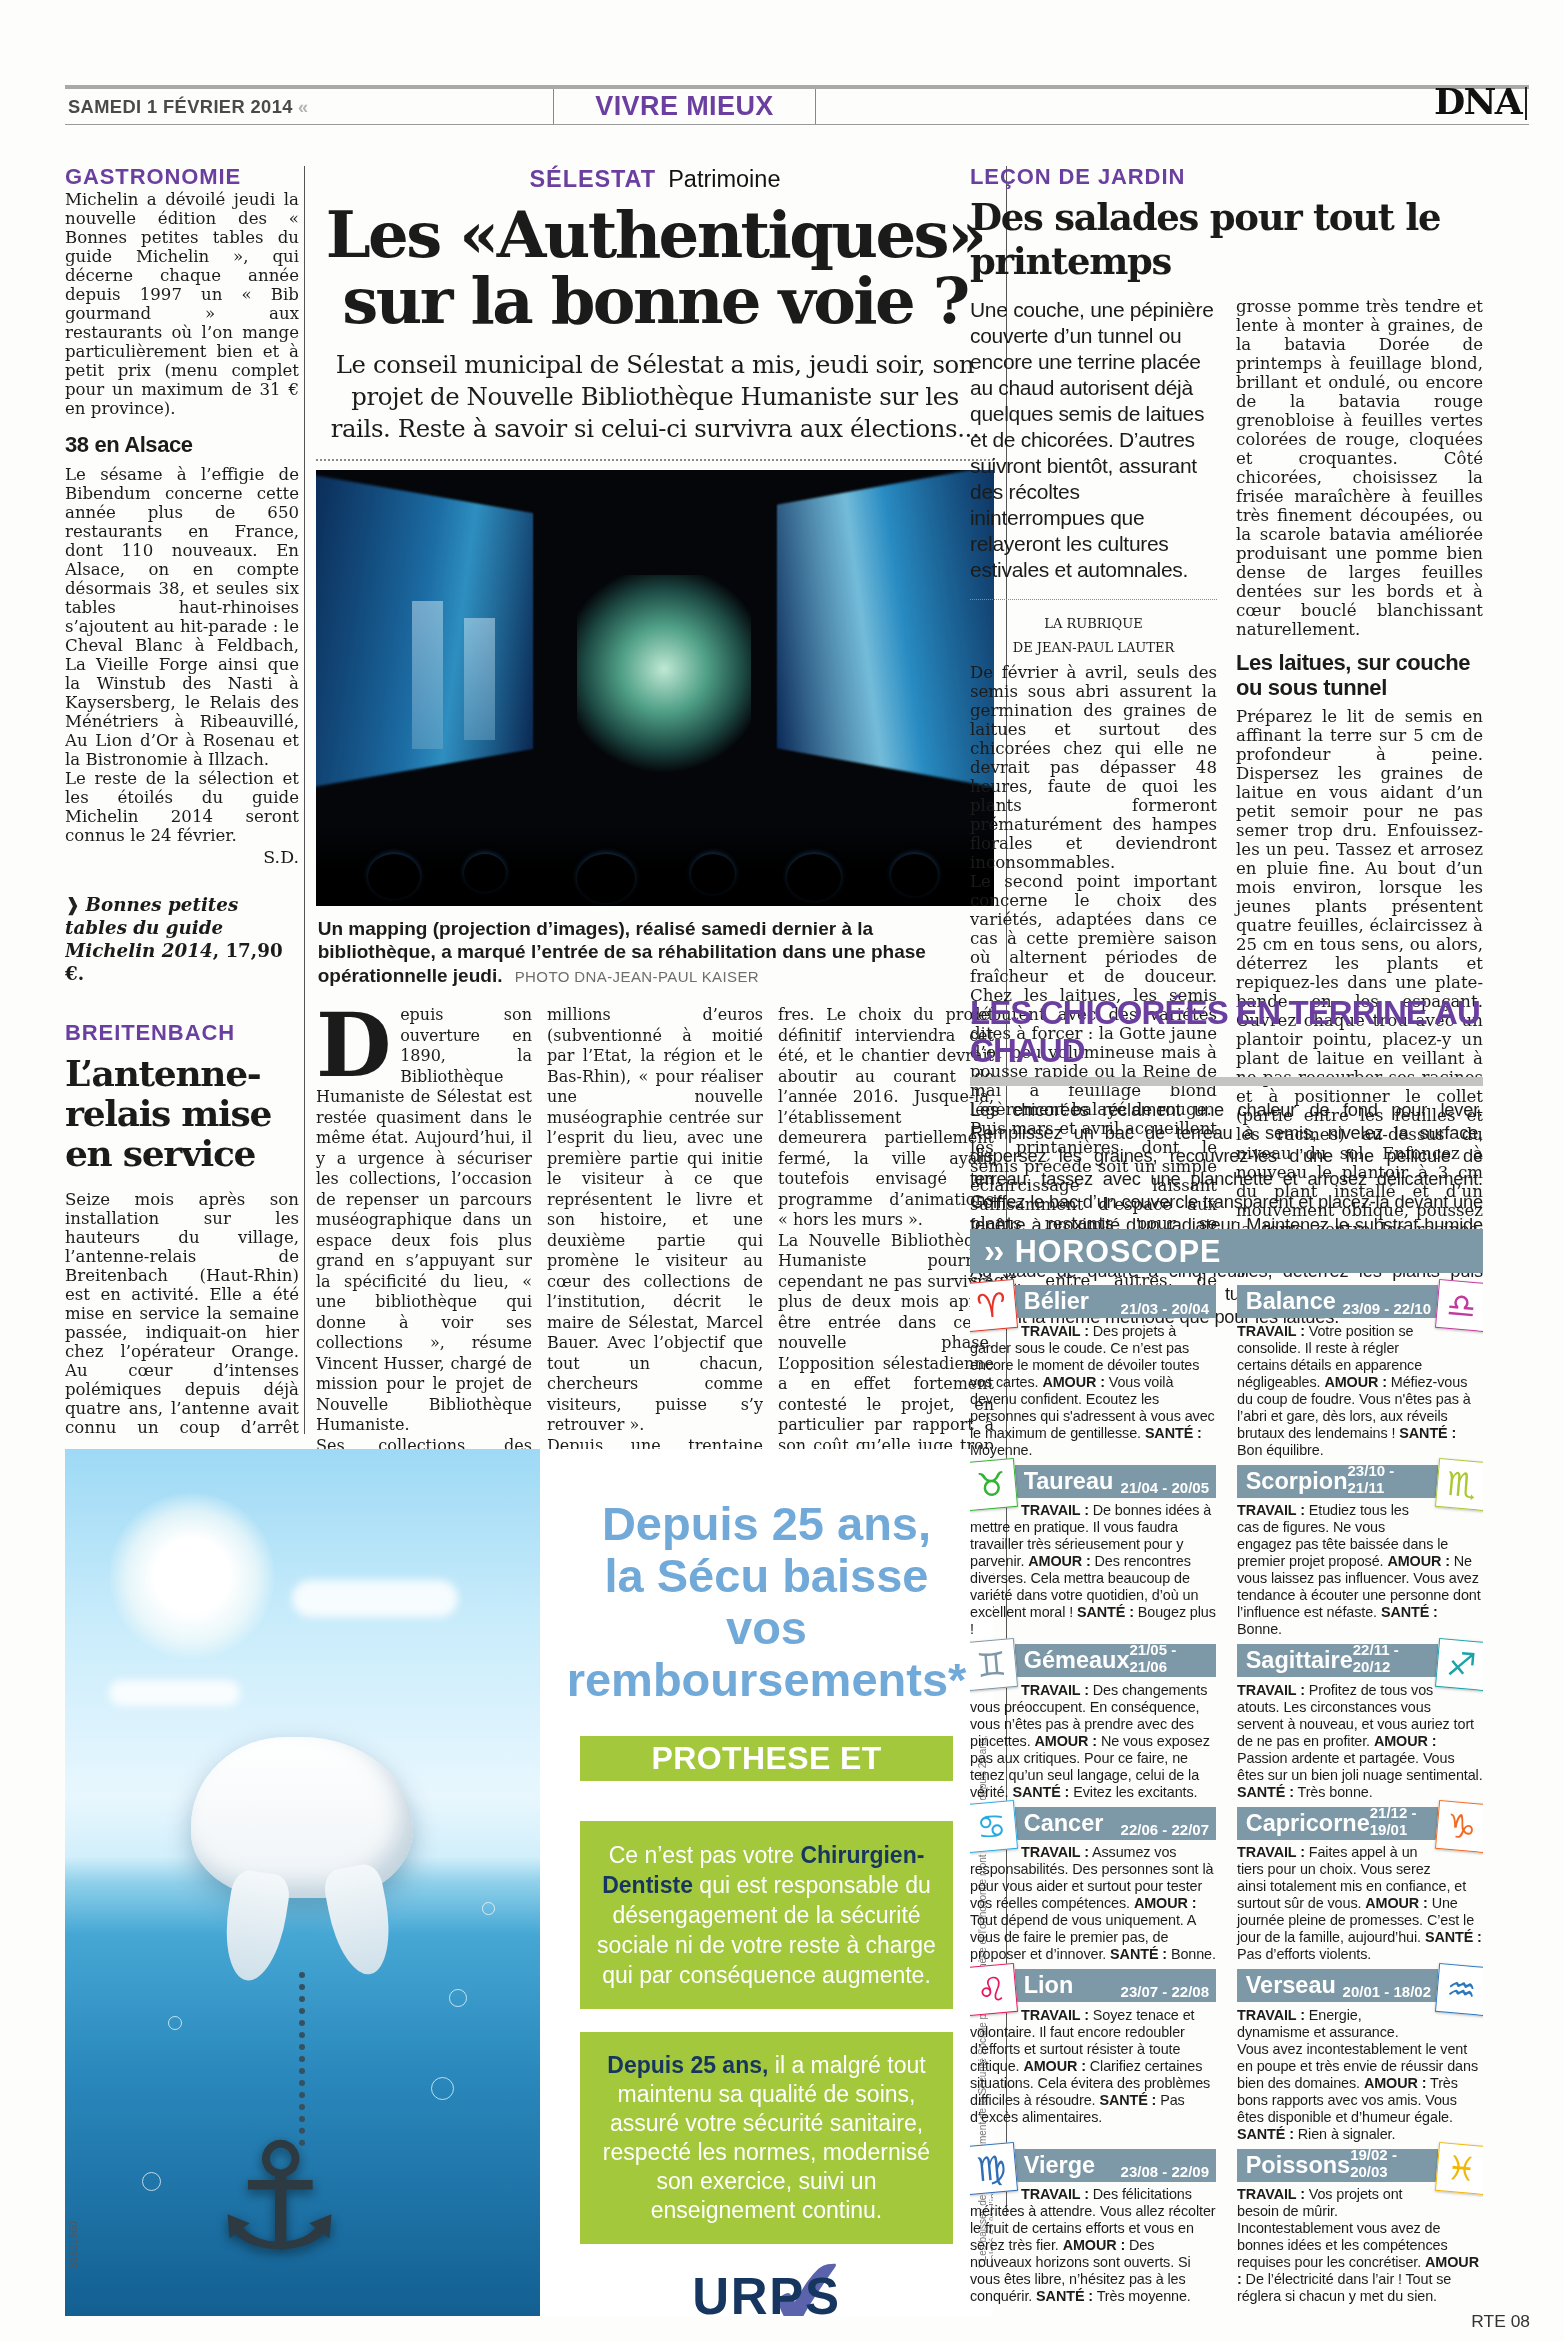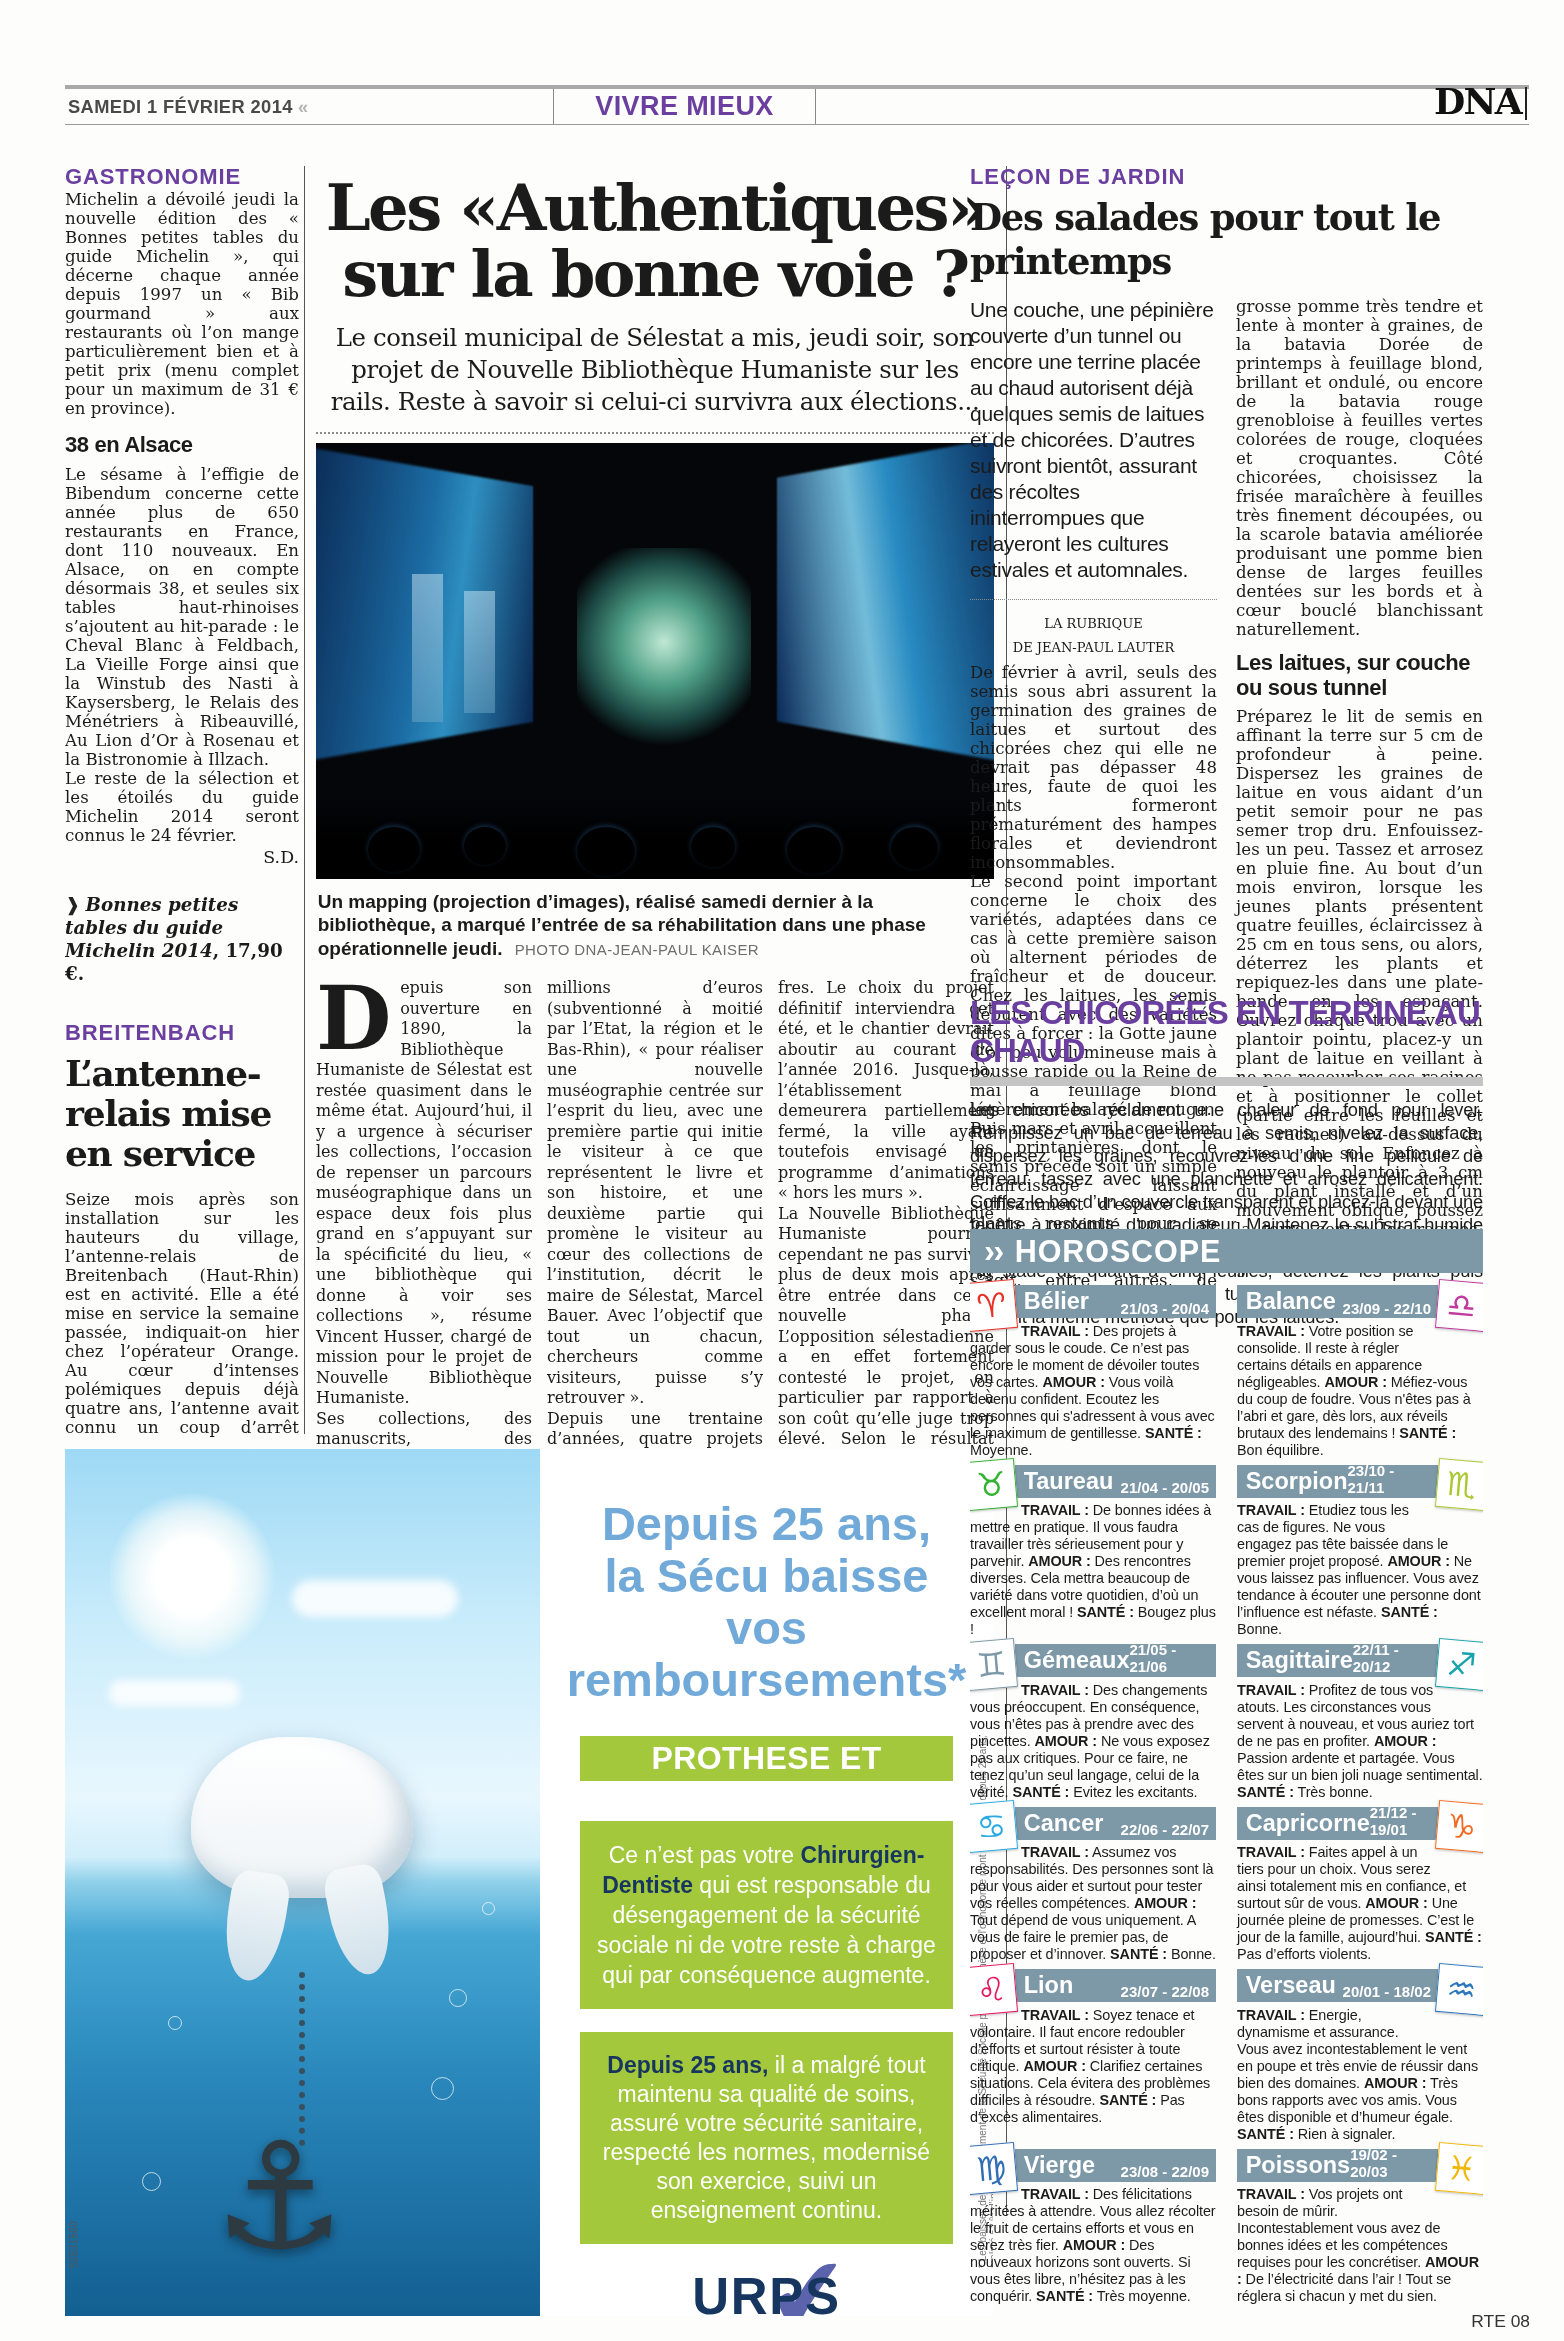--- a/index.html
+++ b/index.html
@@ -179,20 +179,23 @@
     <div class="sig">S.D.</div>
     <p class="note">
       <span class="marker">❱</span><span class="it">Bonnes petites tables du guide Michelin 2014</span><span>, 17,90 €.</span>
     </p>
     <div class="kicker kicker2">BREITENBACH</div>
     <h1 class="left-title">L’antenne-relais mise en service</h1>
     <p class="left-body">Seize mois après son installation sur les hauteurs du village, l’antenne-relais de Breitenbach (Haut-Rhin) est en activité. Elle a été mise en service la semaine passée, indiquait-on hier chez l’opérateur Orange. Au cœur d’intenses polémiques depuis déjà quatre ans, l’antenne avait connu un coup d’arrêt administratif l’été dernier, avec le recours de l’association «La santé d’abord» pour un problème de procédure. Elle avait aussi été victime de vandalisme en juin dernier.</p>
   </aside>
 
   <section class="center">
+    <div class="kicker-line">
+      <span class="purple">SÉLESTAT</span><span class="black">Patrimoine</span>
+    </div>
     <h1 class="headline">Les «Authentiques» sur la bonne voie ?</h1>
     <p class="standfirst">Le conseil municipal de Sélestat a mis, jeudi soir, son projet de Nouvelle Bibliothèque Humaniste sur les rails. Reste à savoir si celui-ci survivra aux élections...</p>
     <div class="dotted"></div>
     <div class="photo">
       <div class="ph-left"></div>
       <div class="ph-right"></div>
       <div class="ph-center"></div>
       <div class="ph-banner" style="left:96px;top:131px;"></div>
       <div class="ph-banner" style="left:148px;top:148px;height:122px;"></div>
       <div class="crowd"></div>

